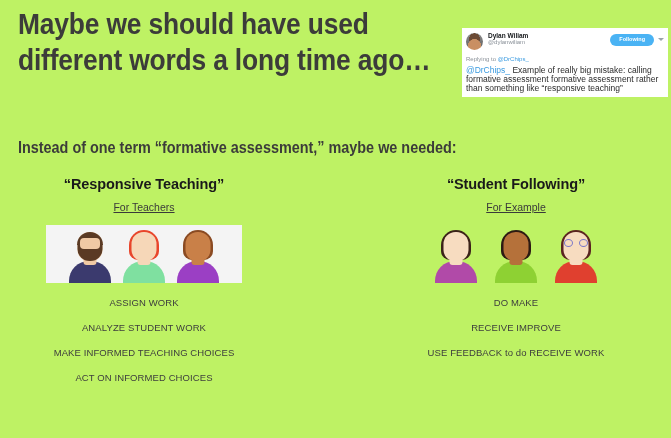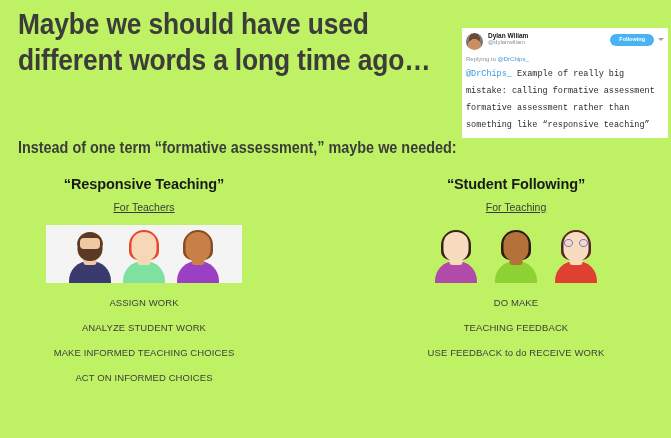--- a/index.html
+++ b/index.html
@@ -119,24 +119,23 @@
     border-top: 3px solid #9aa3ab;
   }
   .tweet-replying {
     font-size: 6px;
     color: #8a9199;
     margin: 6px 0 4px 0;
   }
   .tweet-replying .mention { color: #3b9be0; }
   .tweet-body {
     font-size: 8.5px;
-    line-height: 17px;
+    line-height: 9px;
     color: #2b2b2b;
     word-wrap: break-word;
-    font-family: Liberation Mono, monospace;
   }
   .tweet-body .mention {
     color: #3b9be0;
     font-weight: normal;
   }
 
   
   .column {
     position: absolute;
     top: 176px;
@@ -320,21 +319,21 @@
     <div class="bullets left-list">
         <div class="item">ASSIGN WORK</div>
         <div class="item">ANALYZE STUDENT WORK</div>
         <div class="item">MAKE INFORMED TEACHING CHOICES</div>
         <div class="item">ACT ON INFORMED CHOICES</div>
       </div>
   </div>
 
   <div class="column right">
     <div class="col-title">“Student Following”</div>
-    <div class="col-sub">For Teaching</div>
+    <div class="col-sub">For Example</div>
     <div class="avatars students">
         <div class="person">
           <div class="body" style="background: rgb(177, 74, 168);"></div>
           <div class="neck" style="background: rgb(247, 220, 192);"></div>
           <div class="hair" style="background: rgb(59, 34, 24); width: 30px; height: 30px; bottom: 23px; border-radius: 15px 15px 9px 9px;"></div>
           <div class="head" style="background: rgb(247, 220, 192);"></div>
         </div>
         <div class="person">
           <div class="body" style="background: rgb(142, 209, 51);"></div>
           <div class="neck" style="background: rgb(181, 113, 58);"></div>
@@ -347,18 +346,18 @@
           <div class="hair" style="background: rgb(90, 36, 32); width: 30px; height: 30px; bottom: 23px; border-radius: 15px 15px 9px 9px;"></div>
           <div class="head" style="background: rgb(247, 220, 192);"></div>
           <div class="glasses">
             <i class="l"></i>
             <i class="r"></i>
           </div>
         </div>
       </div>
     <div class="bullets right-list">
         <div class="item">DO MAKE</div>
-        <div class="item">TEACHING FEEDBACK</div>
+        <div class="item">RECEIVE IMPROVE</div>
         <div class="item">USE FEEDBACK to do RECEIVE WORK</div>
       </div>
   </div>
 
 </div>
 
 </body></html>

